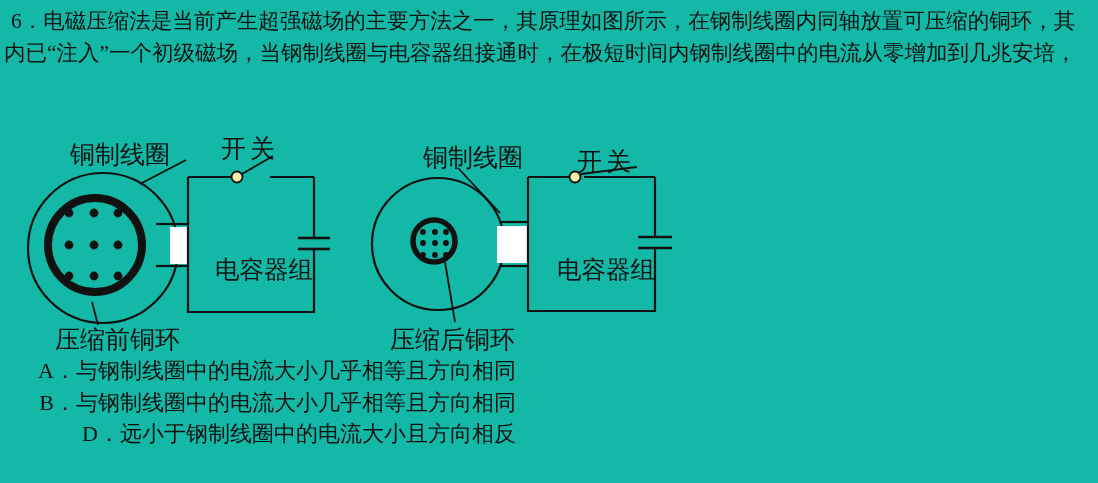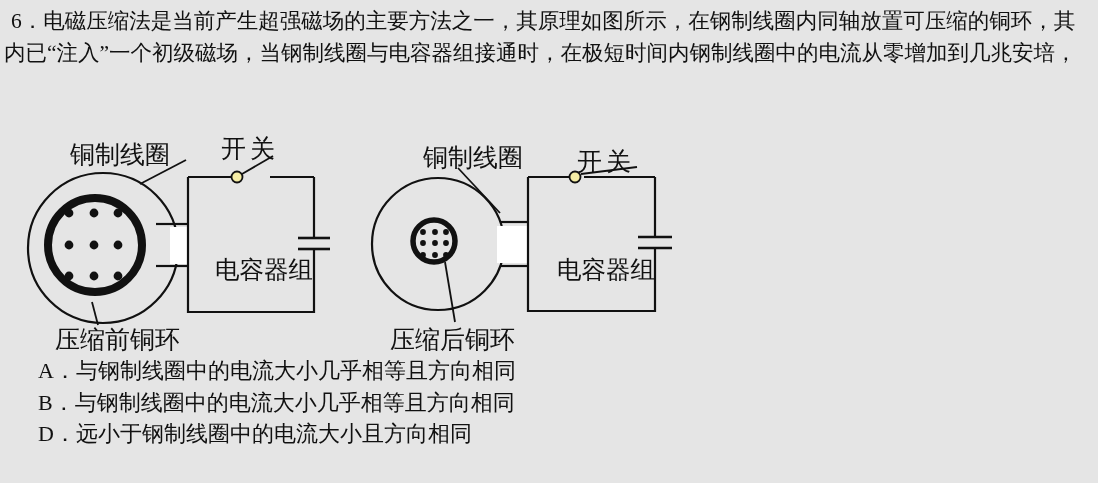--- a/index.html
+++ b/index.html
@@ -1,28 +1,28 @@
 <!DOCTYPE html>
 <html><head>
 <meta charset="utf-8">
 <style>
   html,body{margin:0;padding:0;background:#ffffff;}
   .stage{
-    position:relative;width:1098px;height:483px;background:#e5e5e5;
+    position:relative;width:1098px;height:483px;background:#14b8a6;
     font-family:"Liberation Serif","DejaVu Serif",serif;color:#111;
     overflow:hidden;
   }
   .qtext{
     position:absolute;left:4px;top:6px;width:1092px;
     font-size:21.5px;line-height:31.6px;white-space:nowrap;
   }
   .qtext .qline:first-child{padding-left:7px;}
   .opts{
     position:absolute;left:38px;top:355px;
-    font-size:22px;line-height:31.7px;white-space:nowrap;
+    font-size:22px;line-height:31.7px;white-space:nowrap;text-align:right;
   }
   svg.diag{position:absolute;left:0;top:130px;}
   svg.diag .ln{stroke:#111;stroke-width:2.2;fill:none;stroke-linecap:butt;}
   svg.diag .thin{stroke:#111;stroke-width:1.8;fill:none;}
   svg.diag .thickring{stroke:#111;fill:none;}
   svg.diag .dot{fill:#111;stroke:none;}
   svg.diag .plate{stroke:#111;stroke-width:2.6;fill:none;}
   svg.diag text{font-family:"Liberation Serif","DejaVu Serif",serif;fill:#111;}
   svg.diag .lbl{font-size:25px;}
   svg.diag .lbl-cap{font-size:24.5px;}
@@ -118,16 +118,16 @@
       <text class="lbl-sw" x="577" y="170">开关</text>
       <text class="lbl-cap" x="557" y="278">电容器组</text>
       <line class="thin" x1="445" y1="262" x2="455" y2="322"></line>
       <text class="lbl" x="390" y="348">压缩后铜环</text>
     </g>
   </svg>
 
   <div class="opts">
     <div>A．与钢制线圈中的电流大小几乎相等且方向相同</div>
     <div>B．与钢制线圈中的电流大小几乎相等且方向相同</div>
-    <div>D．远小于钢制线圈中的电流大小且方向相同</div>
+    <div>D．远小于钢制线圈中的电流大小且方向相反</div>
   </div>
 
 </div>
 
 </body></html>

